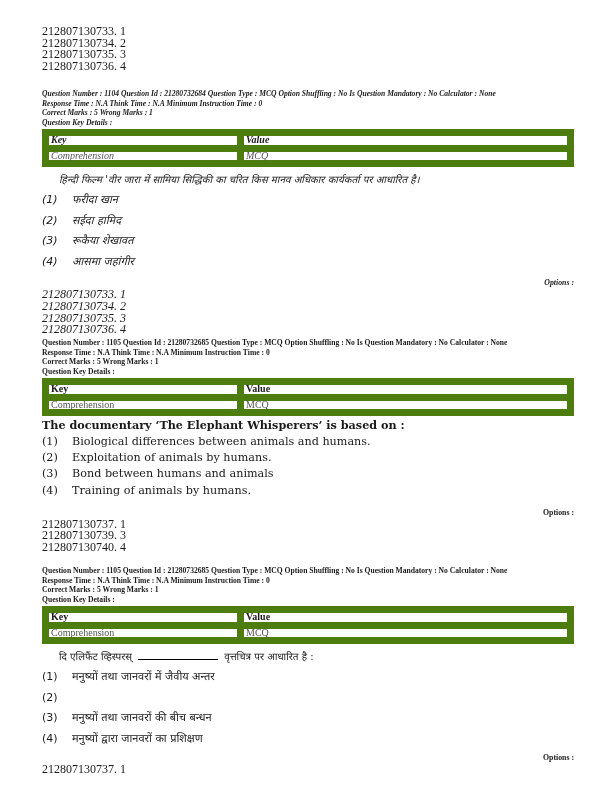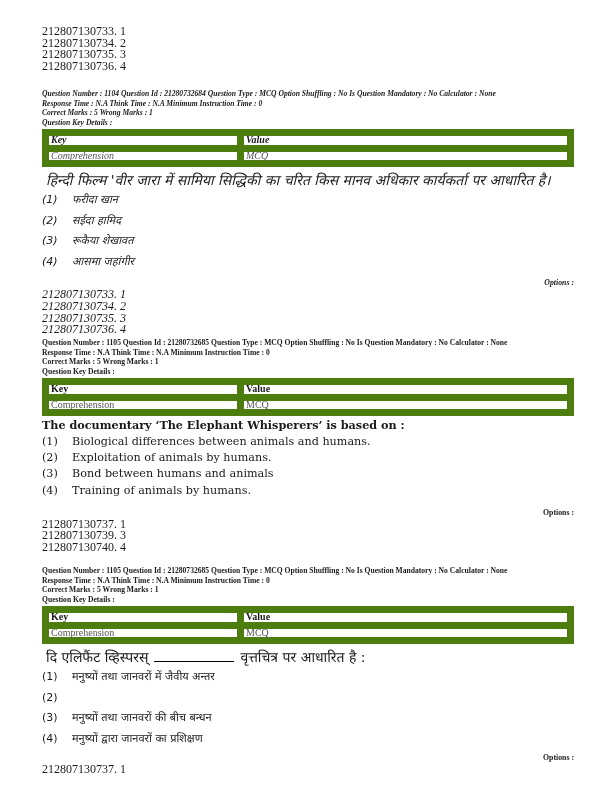--- a/index.html
+++ b/index.html
@@ -7,21 +7,21 @@
          font-family: "Liberation Serif", "DejaVu Serif", serif; color: #1a1a1a; }
   .page { position: absolute; left: 42px; top: 0; width: 532px; }
   .opt-id { font-size: 12px; line-height: 11.6px; margin: 0; }
   .meta { font-size: 7.6px; line-height: 9.6px; font-weight: bold; margin: 0; }
   .meta-gap { margin-top: 0; }
   .kd-table { width: 532px; border-collapse: collapse; margin-top: 2px; }
   .kd-table td { border: 7px solid #4d7c0f; font-size: 10px; line-height: 8.4px; padding: 0 2px; height: 8.5px; }
   .kd-table td.k { width: 184px; }
   .kd-table tr.head td { font-weight: bold; }
   .kd-table tr.body td { color: #555; }
-  .q-hi { font-family: "DejaVu Sans", sans-serif; font-size: 14px; line-height: 20px; margin: 3px 0 0 4px; }
+  .q-hi { font-family: "DejaVu Sans", sans-serif; font-size: 10px; line-height: 20px; margin: 3px 0 0 17px; }
   .q-en { font-family: "DejaVu Serif", serif; font-size: 11.2px; line-height: 16.3px; margin: 1px 0 0 0; font-weight: bold; }
   .choice { display: flex; }
   .choice .num { width: 30px; }
   .choice-hi { font-family: "DejaVu Sans", sans-serif; font-size: 11px; line-height: 20.5px; }
   .choice-en { font-family: "DejaVu Serif", serif; font-size: 11.2px; line-height: 16.3px; }
   .opts-label { font-size: 7.8px; font-weight: bold; line-height: 12px; margin: 0; text-align: right; }
   .block { position: absolute; left: 0; width: 532px; }
   .blank { display: inline-block; width: 80px; border-bottom: 1px solid #000; height: 10px; margin: 0 6px; vertical-align: baseline; }
 </style>
 </head>

